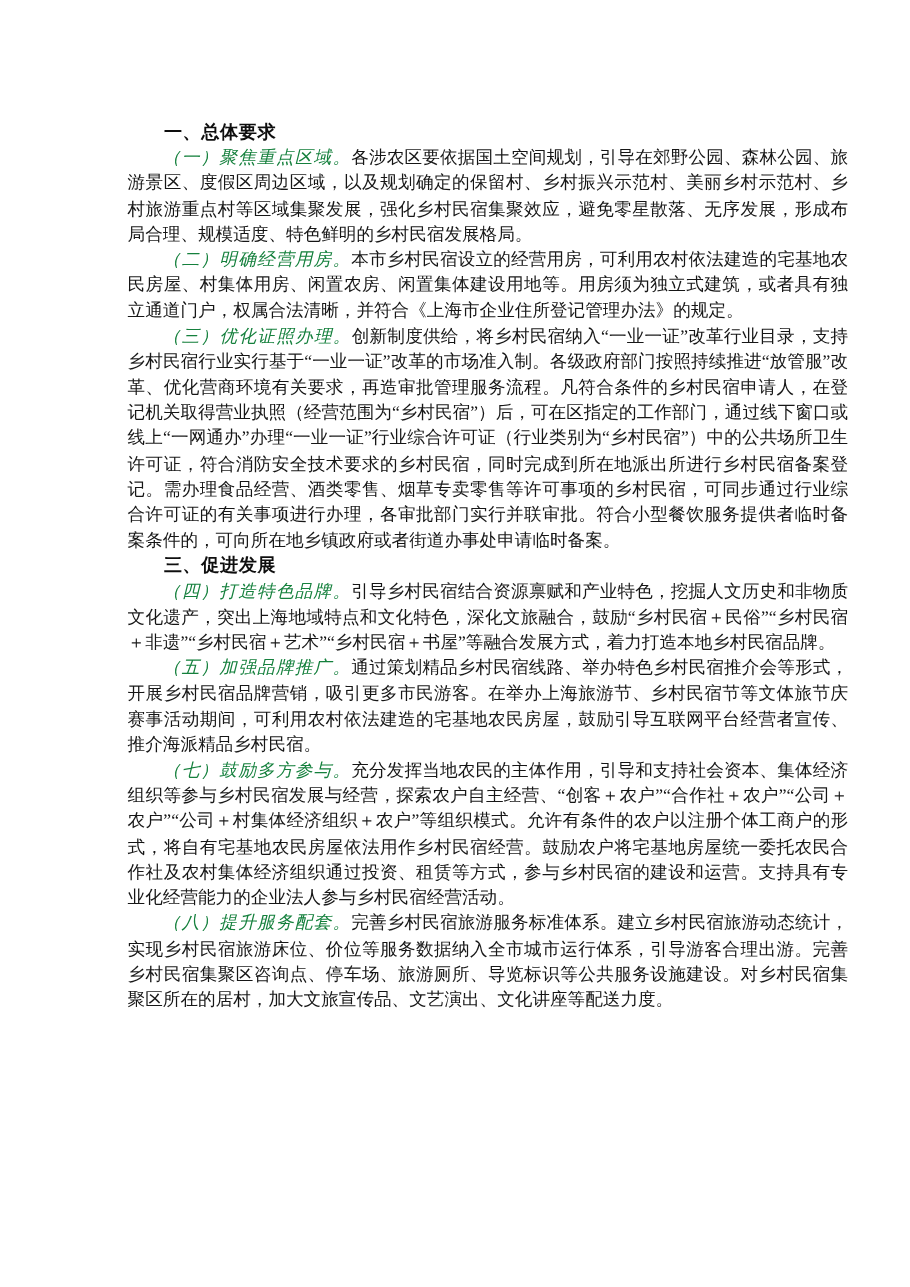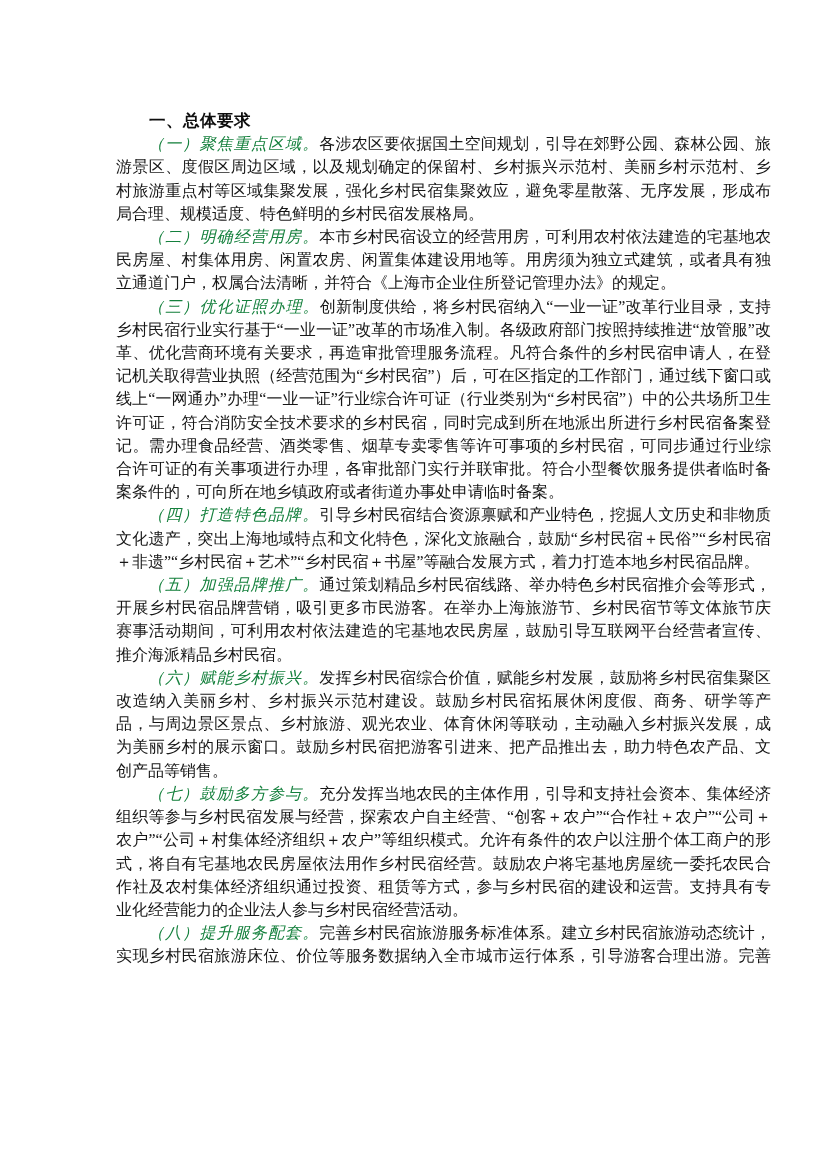--- a/index.html
+++ b/index.html
@@ -72,23 +72,23 @@
 </style>
 </head>
 <body>
 
 <div class="page">
   <div class="content">
       <div class="section-heading">一、总体要求</div>
       <p class="para"><span class="lead">（一）聚焦重点区域。</span><span>各涉农区要依据国土空间规划，引导在郊野公园、森林公园、旅游景区、度假区周边区域，以及规划确定的保留村、乡村振兴示范村、美丽乡村示范村、乡村旅游重点村等区域集聚发展，强化乡村民宿集聚效应，避免零星散落、无序发展，形成布局合理、规模适度、特色鲜明的乡村民宿发展格局。</span></p>
       <p class="para"><span class="lead">（二）明确经营用房。</span><span>本市乡村民宿设立的经营用房，可利用农村依法建造的宅基地农民房屋、村集体用房、闲置农房、闲置集体建设用地等。用房须为独立式建筑，或者具有独立通道门户，权属合法清晰，并符合《上海市企业住所登记管理办法》的规定。</span></p>
       <p class="para"><span class="lead">（三）优化证照办理。</span><span>创新制度供给，将乡村民宿纳入“一业一证”改革行业目录，支持乡村民宿行业实行基于“一业一证”改革的市场准入制。各级政府部门按照持续推进“放管服”改革、优化营商环境有关要求，再造审批管理服务流程。凡符合条件的乡村民宿申请人，在登记机关取得营业执照（经营范围为“乡村民宿”）后，可在区指定的工作部门，通过线下窗口或线上“一网通办”办理“一业一证”行业综合许可证（行业类别为“乡村民宿”）中的公共场所卫生许可证，符合消防安全技术要求的乡村民宿，同时完成到所在地派出所进行乡村民宿备案登记。需办理食品经营、酒类零售、烟草专卖零售等许可事项的乡村民宿，可同步通过行业综合许可证的有关事项进行办理，各审批部门实行并联审批。符合小型餐饮服务提供者临时备案条件的，可向所在地乡镇政府或者街道办事处申请临时备案。</span></p>
+      <div class="section-heading">三、促进发展</div>
       <p class="para"><span class="lead">（四）打造特色品牌。</span><span>引导乡村民宿结合资源禀赋和产业特色，挖掘人文历史和非物质文化遗产，突出上海地域特点和文化特色，深化文旅融合，鼓励“乡村民宿＋民俗”“乡村民宿＋非遗”“乡村民宿＋艺术”“乡村民宿＋书屋”等融合发展方式，着力打造本地乡村民宿品牌。</span></p>
       <p class="para"><span class="lead">（五）加强品牌推广。</span><span>通过策划精品乡村民宿线路、举办特色乡村民宿推介会等形式，开展乡村民宿品牌营销，吸引更多市民游客。在举办上海旅游节、乡村民宿节等文体旅节庆赛事活动期间，可利用农村依法建造的宅基地农民房屋，鼓励引导互联网平台经营者宣传、推介海派精品乡村民宿。</span></p>
-      <p class="para"><span class="lead">（六）赋能乡村振兴。</span><span>发挥乡村民宿综合价值，赋能乡村发展，鼓励将乡村民宿集聚区改造纳入美丽乡村、乡村振兴示范村建设。鼓励乡村民宿拓展休闲度假、商务、研学等产品，与周边景区景点、乡村旅游、观光农业、体育休闲等联动，主动融入乡村振兴发展，成为美丽乡村的展示窗口。鼓励乡村民宿把游客引进来、把产品推出去，助力特色农产品、文创产品等销售。</span></p>
       <p class="para"><span class="lead">（七）鼓励多方参与。</span><span>充分发挥当地农民的主体作用，引导和支持社会资本、集体经济组织等参与乡村民宿发展与经营，探索农户自主经营、“创客＋农户”“合作社＋农户”“公司＋农户”“公司＋村集体经济组织＋农户”等组织模式。允许有条件的农户以注册个体工商户的形式，将自有宅基地农民房屋依法用作乡村民宿经营。鼓励农户将宅基地房屋统一委托农民合作社及农村集体经济组织通过投资、租赁等方式，参与乡村民宿的建设和运营。支持具有专业化经营能力的企业法人参与乡村民宿经营活动。</span></p>
       <p class="para"><span class="lead">（八）提升服务配套。</span><span>完善乡村民宿旅游服务标准体系。建立乡村民宿旅游动态统计，实现乡村民宿旅游床位、价位等服务数据纳入全市城市运行体系，引导游客合理出游。完善乡村民宿集聚区咨询点、停车场、旅游厕所、导览标识等公共服务设施建设。对乡村民宿集聚区所在的居村，加大文旅宣传品、文艺演出、文化讲座等配送力度。</span></p>
     </div>
   <div class="footer">
     <span class="page-number">— 42 —</span>
     <span class="issue-label">(2022 年第 8 期)</span>
   </div>
 </div>
 
 </body></html>

